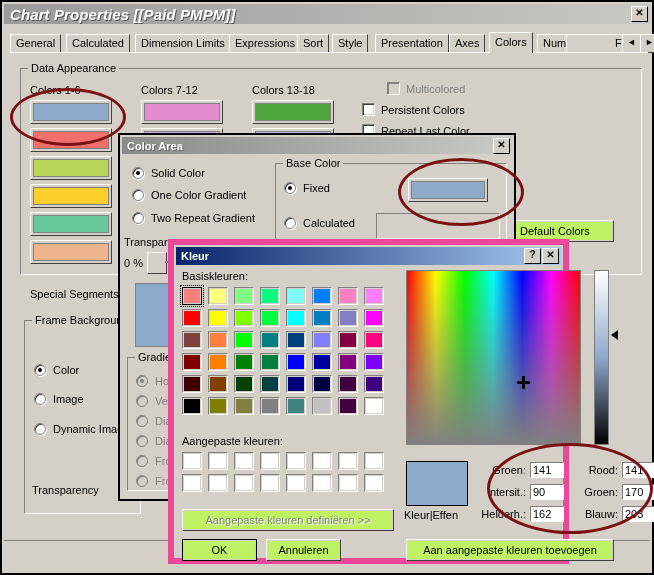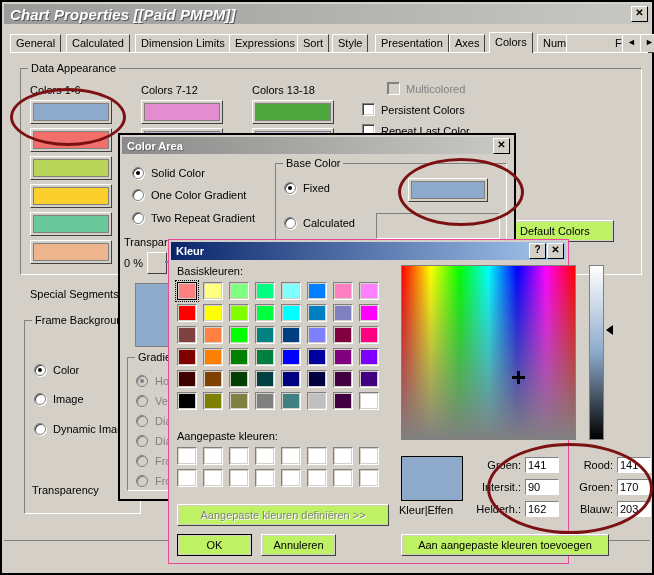--- a/index.html
+++ b/index.html
@@ -81,21 +81,21 @@
 
   
   #colorarea{left:118px;top:133px;width:398px;height:368px;background:#d4d0c8;
     border:2px solid #000;box-sizing:border-box;}
   #ca-title{position:absolute;left:2px;top:2px;right:2px;height:17px;
     background:linear-gradient(to right,#8a8a8a,#c9c9c5);display:flex;align-items:center;}
   #ca-title .tt{color:#fff;font-weight:bold;font-size:11px;margin-left:5px;text-shadow:1px 1px 0 #666;}
 
   
   #kleur{left:168px;top:239px;width:401px;height:325px;background:#d4d0c8;
-    border:1px solid #ec4899;box-sizing:border-box;padding-left:44px;}
+    border:6px solid #ec4899;box-sizing:border-box;padding-left:44px;}
   #kl-title{position:absolute;left:2px;top:2px;right:2px;height:18px;
     background:linear-gradient(to right,#0a246a,#a6caf0);display:flex;align-items:center;}
   #kl-title .tt{color:#fff;font-weight:bold;font-size:11px;margin-left:5px;}
 
   .basic-cell{position:absolute;width:20px;height:18px;background:#d4d0c8;
     border-top:1px solid #808080;border-left:1px solid #808080;
     border-right:1px solid #fff;border-bottom:1px solid #fff;box-sizing:border-box;
     padding:1px;cursor:default;}
   .basic-cell > i{display:block;width:100%;height:100%;}
   .basic-cell.sel{outline:1px dotted #000;outline-offset:1px;border:1px solid #000;}

